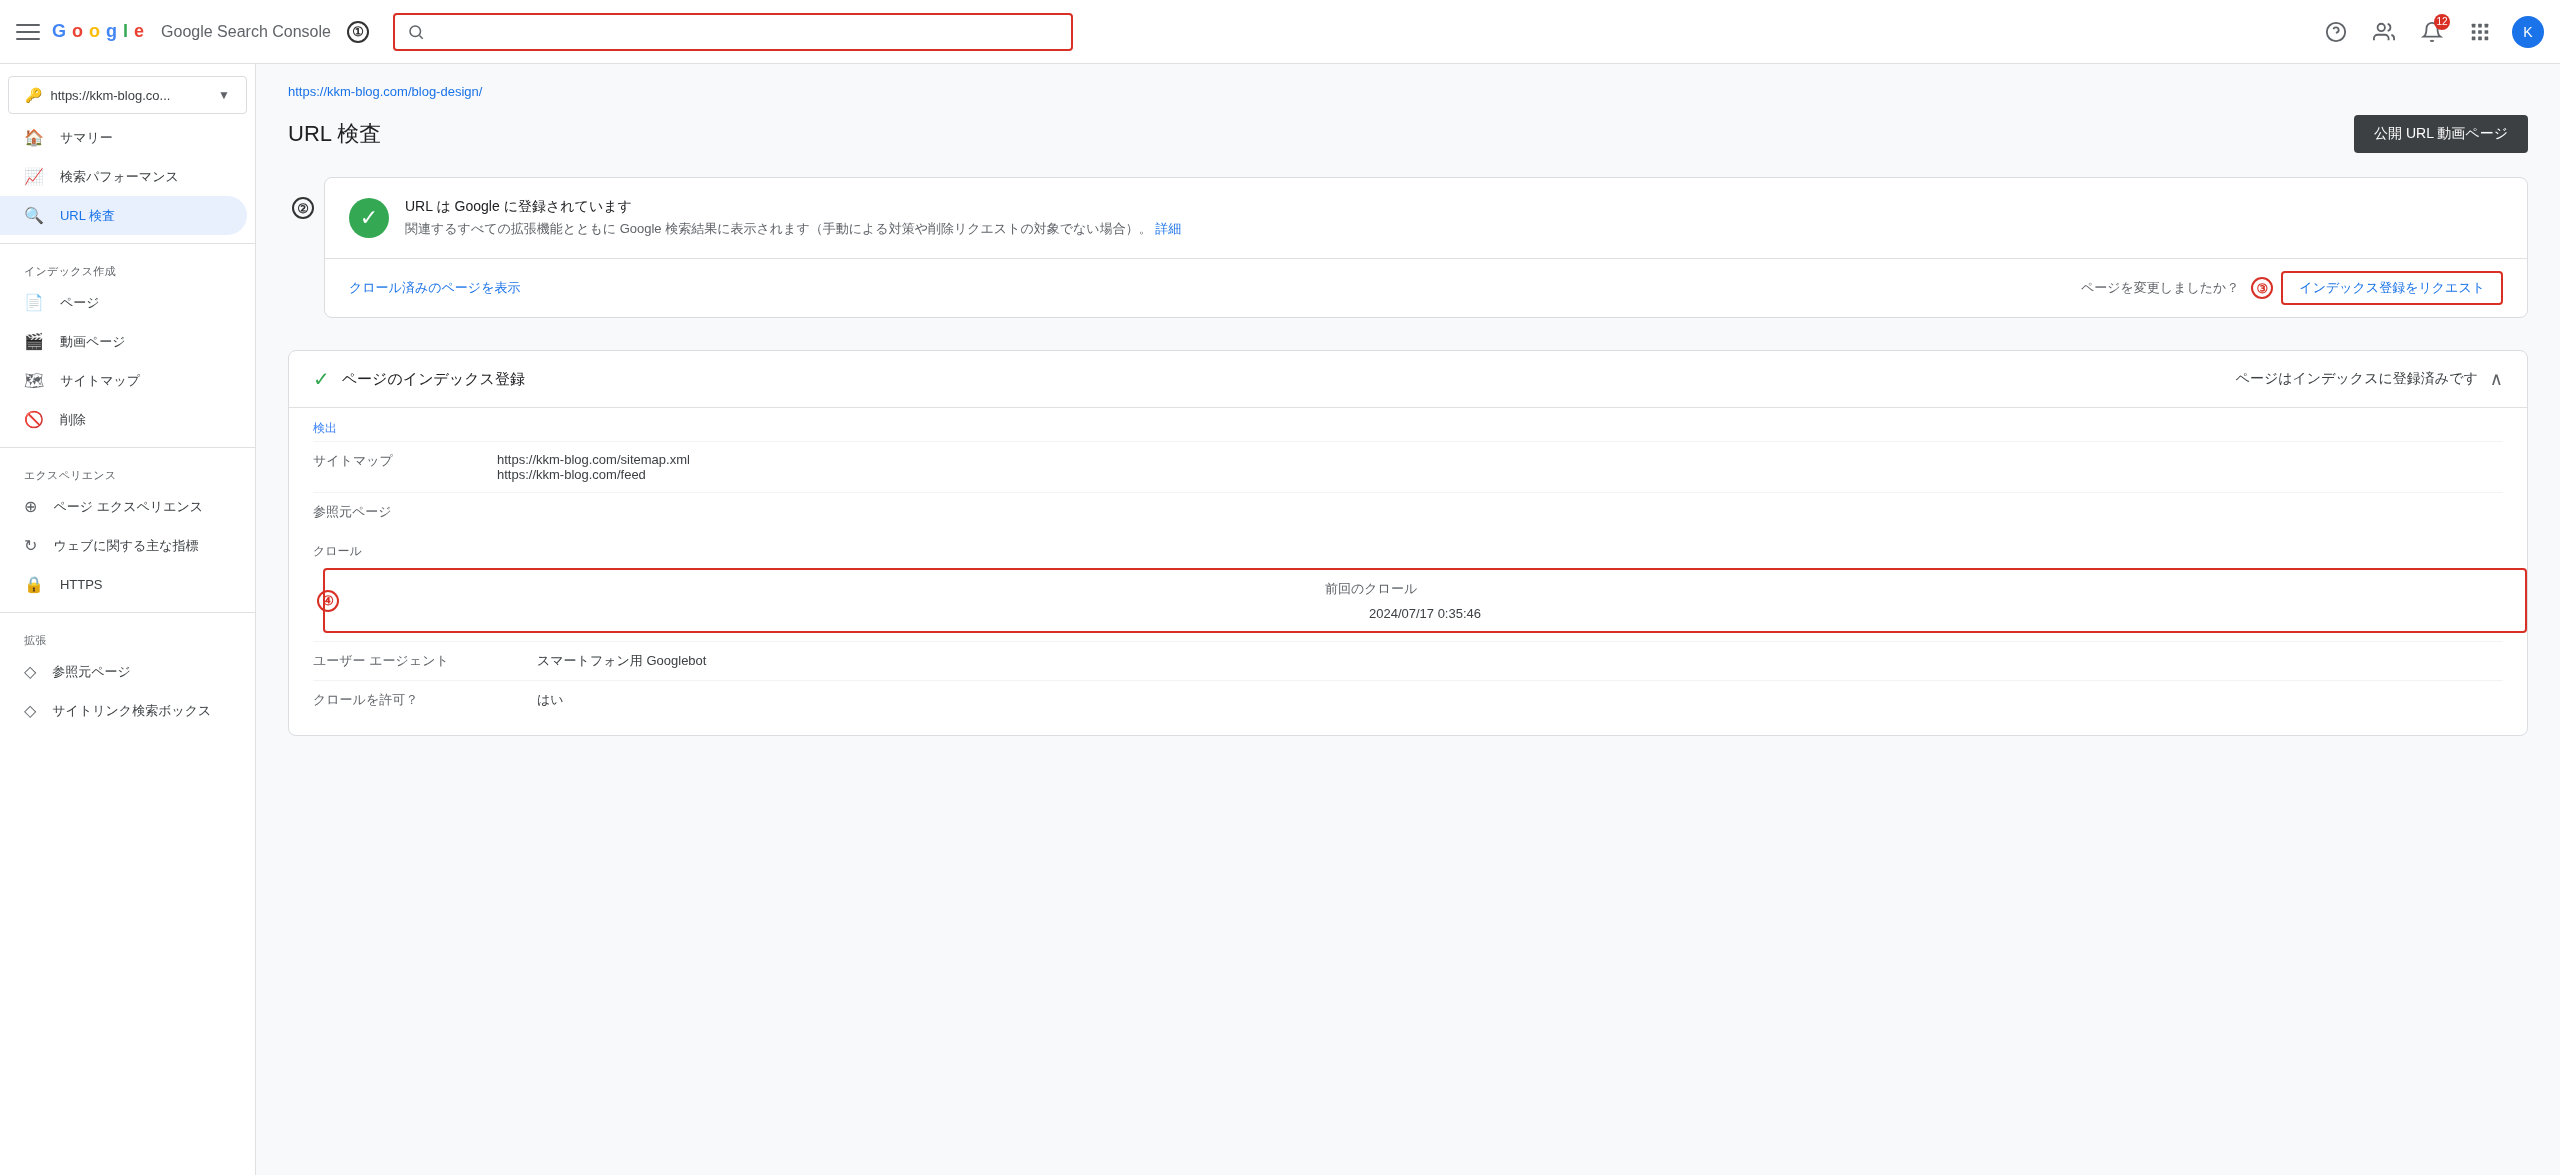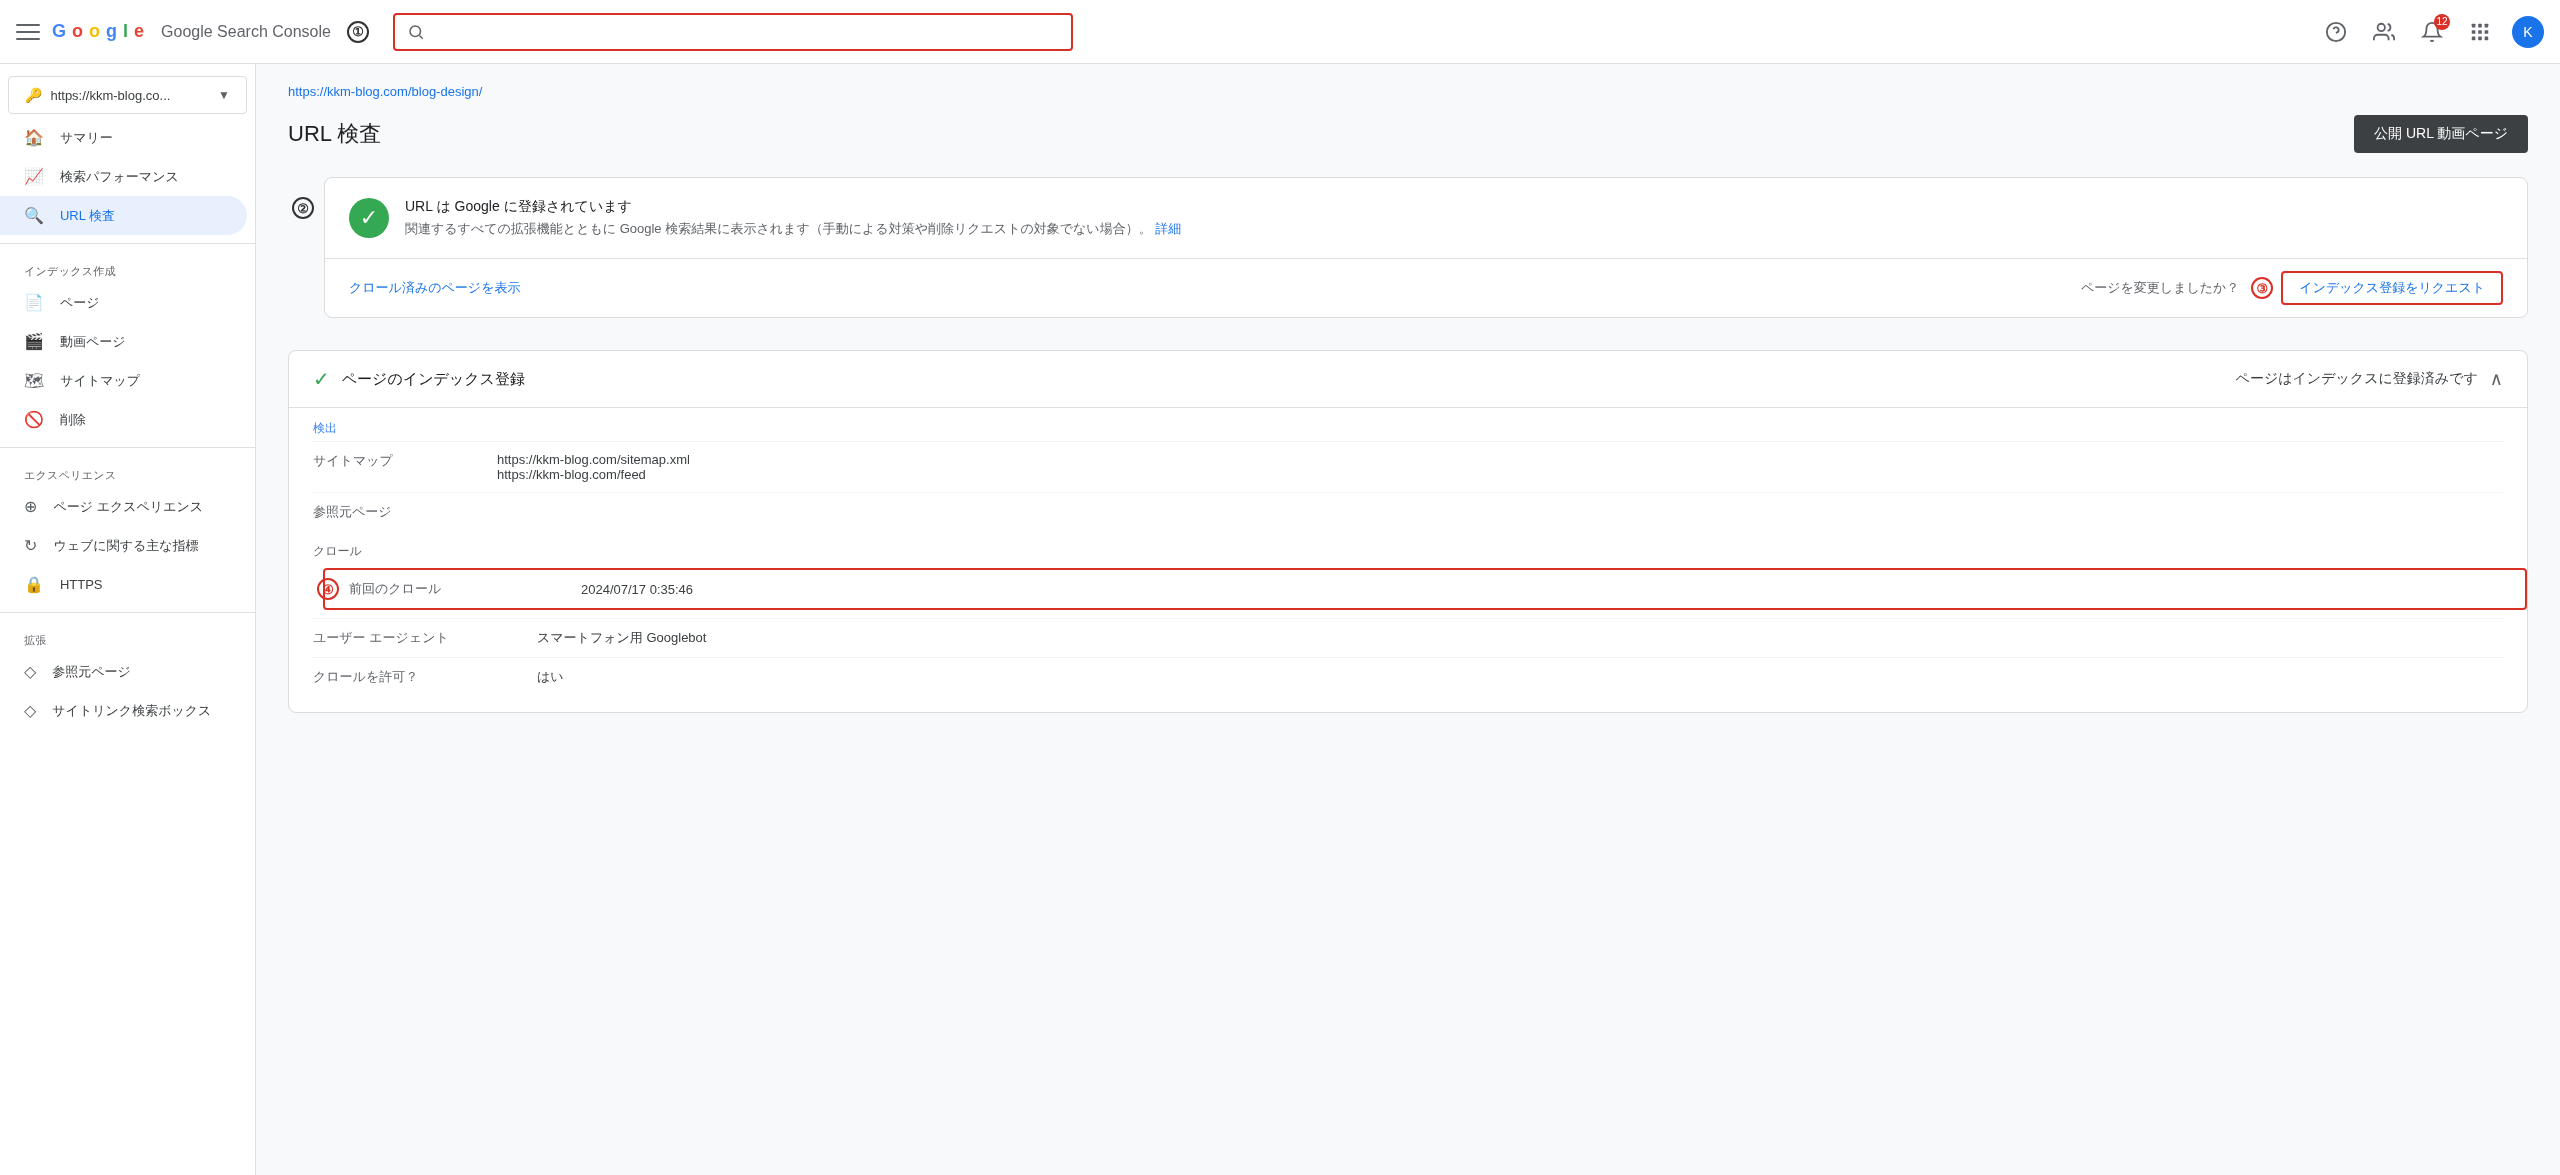--- a/index.html
+++ b/index.html
@@ -309,21 +309,22 @@
     .crawl-label { font-size: 13px; color: #5f6368; min-width: 200px; }
     .crawl-value { font-size: 13px; color: #3c4043; }
 
     .highlighted-row-wrap {
       border: 2px solid #d93025;
       border-radius: 4px;
       margin: 4px -24px 4px;
       padding: 10px 24px;
       display: flex;
       align-items: center;
-      gap: 32px;
+      gap: 8px;
+      flex-direction: column;
     }
     .highlighted-row-wrap .crawl-label { font-size: 13px; color: #5f6368; min-width: 200px; }
     .highlighted-row-wrap .crawl-value { font-size: 13px; color: #3c4043; }
 
     
     .search-icon-svg {
       width: 18px; height: 18px;
       flex-shrink: 0;
     }
   </style>

